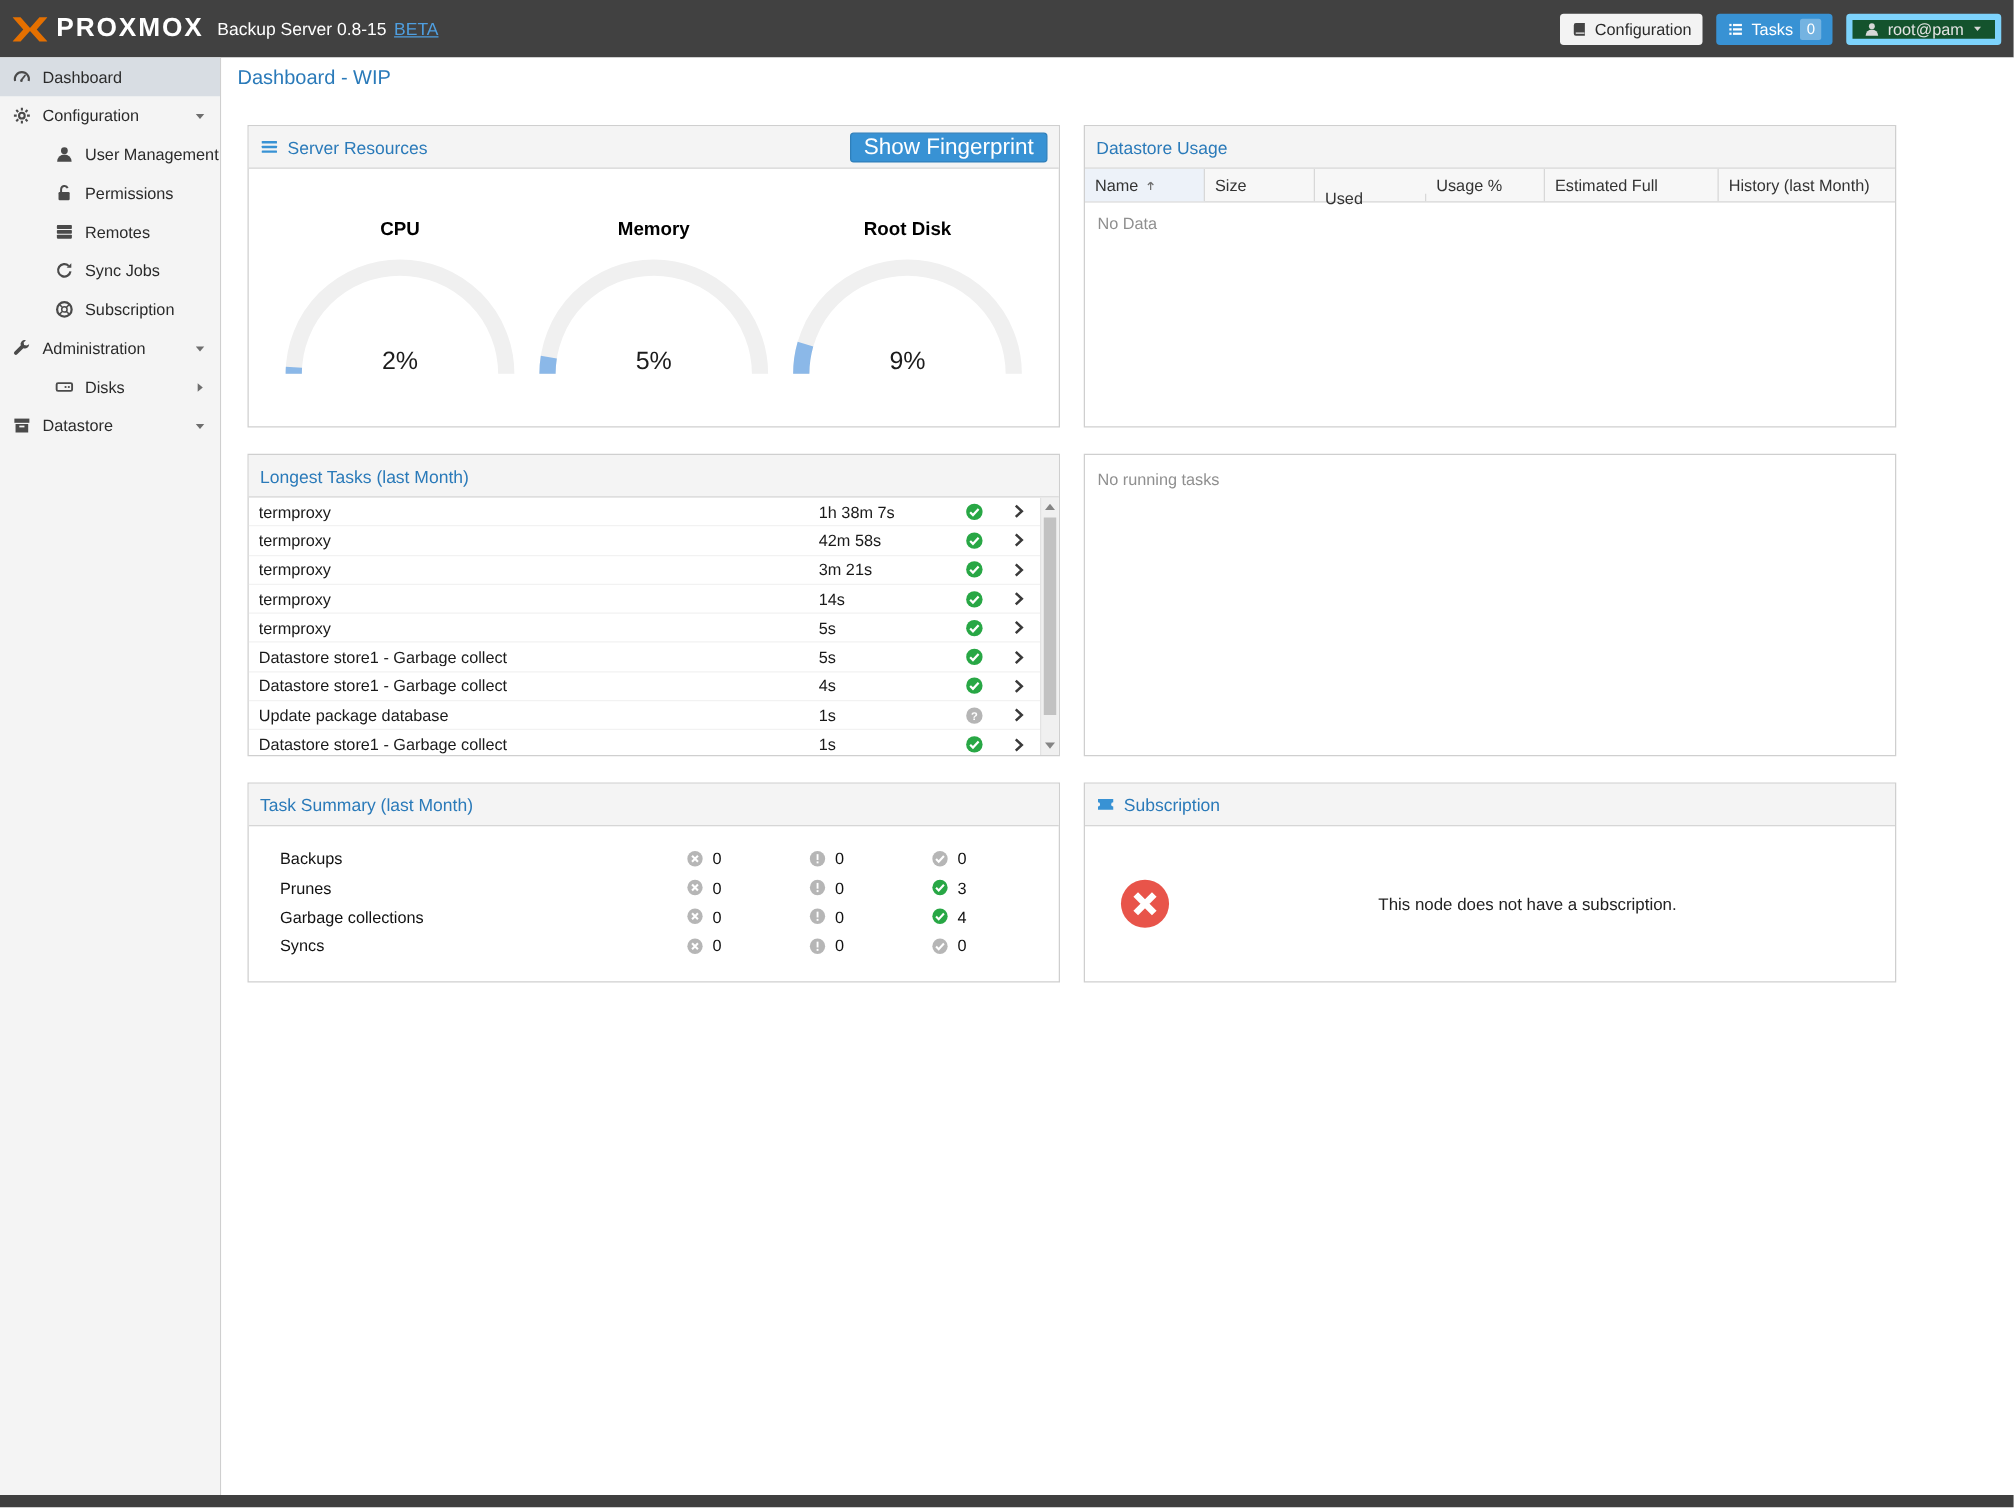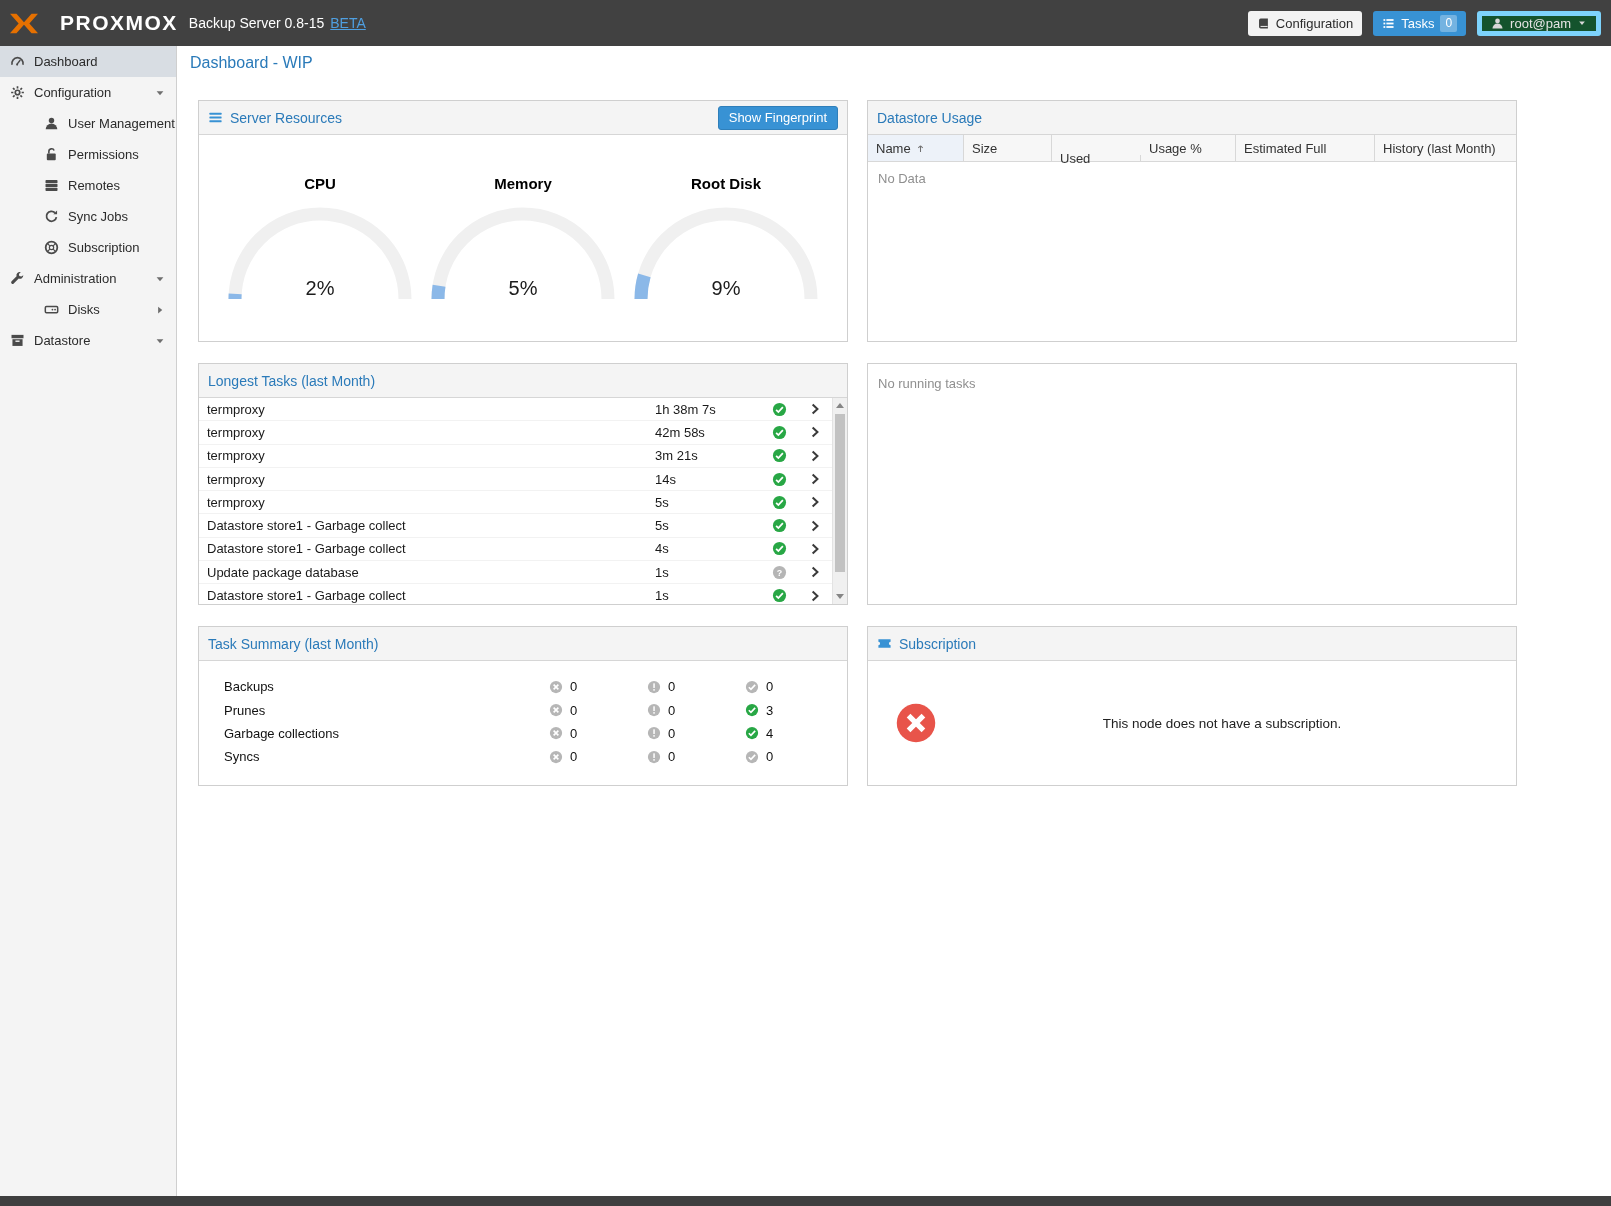--- a/index.html
+++ b/index.html
@@ -4,21 +4,21 @@
 <style>
   *{box-sizing:border-box}
   html,body{margin:0;padding:0;width:1611px;height:1206px;overflow:hidden}
   body{font-family:"Liberation Sans","DejaVu Sans",sans-serif;font-size:13px;background:#fff;color:#222}
   [data-icon]{display:inline-block}
   [data-icon] svg{width:100%;height:100%;display:block}
   [data-interactable="true"]{cursor:pointer}
 
   
   .topbar{height:46px;background:#414141;display:flex;align-items:center;padding:0 10px}
-  .logo{display:flex;align-items:center;gap:22px}
+  .logo{display:flex;align-items:center;gap:7px}
   .logo-mark{width:28px;height:21px;display:block}
   .logo-text{font-weight:bold;font-size:21px;color:#fff;letter-spacing:1.5px}
   .subtitle{color:#fff;font-size:14px;margin-left:11px}
   .beta{color:#4f9fe0;font-size:14px;margin-left:6px;text-decoration:underline}
   .tb-spacer{flex:1}
   .tbtn{height:25px;display:inline-flex;align-items:center;gap:6px;border:none;border-radius:3px;
         font-size:13px;padding:0 9px;font-family:inherit}
   .btn-doc{background:#f3f3f3;color:#2b2b2b;margin-right:11px}
   .btn-doc .bicon{color:#444}
   .btn-tasks{background:#3892d4;color:#fff;margin-right:11px}
@@ -51,21 +51,21 @@
 
   .panel{border:1px solid #cfcfcf;background:#fff}
   .h-lg{height:242px}
   .h-sm{height:160px}
   .panel-h{height:34px;background:#f4f4f4;border-bottom:1px solid #d6d6d6;display:flex;
            align-items:center;padding:0 9px;gap:7px}
   .ph-title{font-size:14px;color:#2a7ab9}
   .ph-icon{width:15px;height:15px;color:#3892d4;flex:none}
   .ph-spacer{flex:1}
   .btn-fp{background:#3892d4;color:#fff;border:1px solid #2f7fba;border-radius:3px;height:24px;
-          padding:0 10px;font-size:13px;font-family:inherit}
+          padding:0 10px;font-size:18px;font-family:inherit}
   .panel-b{height:calc(100% - 34px);position:relative;overflow:hidden}
 
   
   .gauges{display:flex;justify-content:center;padding-top:40px}
   .gauge{width:203px;text-align:center}
   .g-label{font-size:15px;font-weight:bold;color:#000;margin-bottom:12px}
   .g-track{stroke:#f0f0f0;stroke-width:13;fill:none}
   .g-fill{stroke:#8bb8e8;stroke-width:13;fill:none}
   .g-text{font-size:20px;fill:#1c1c1c;text-anchor:middle;font-family:inherit}
 

